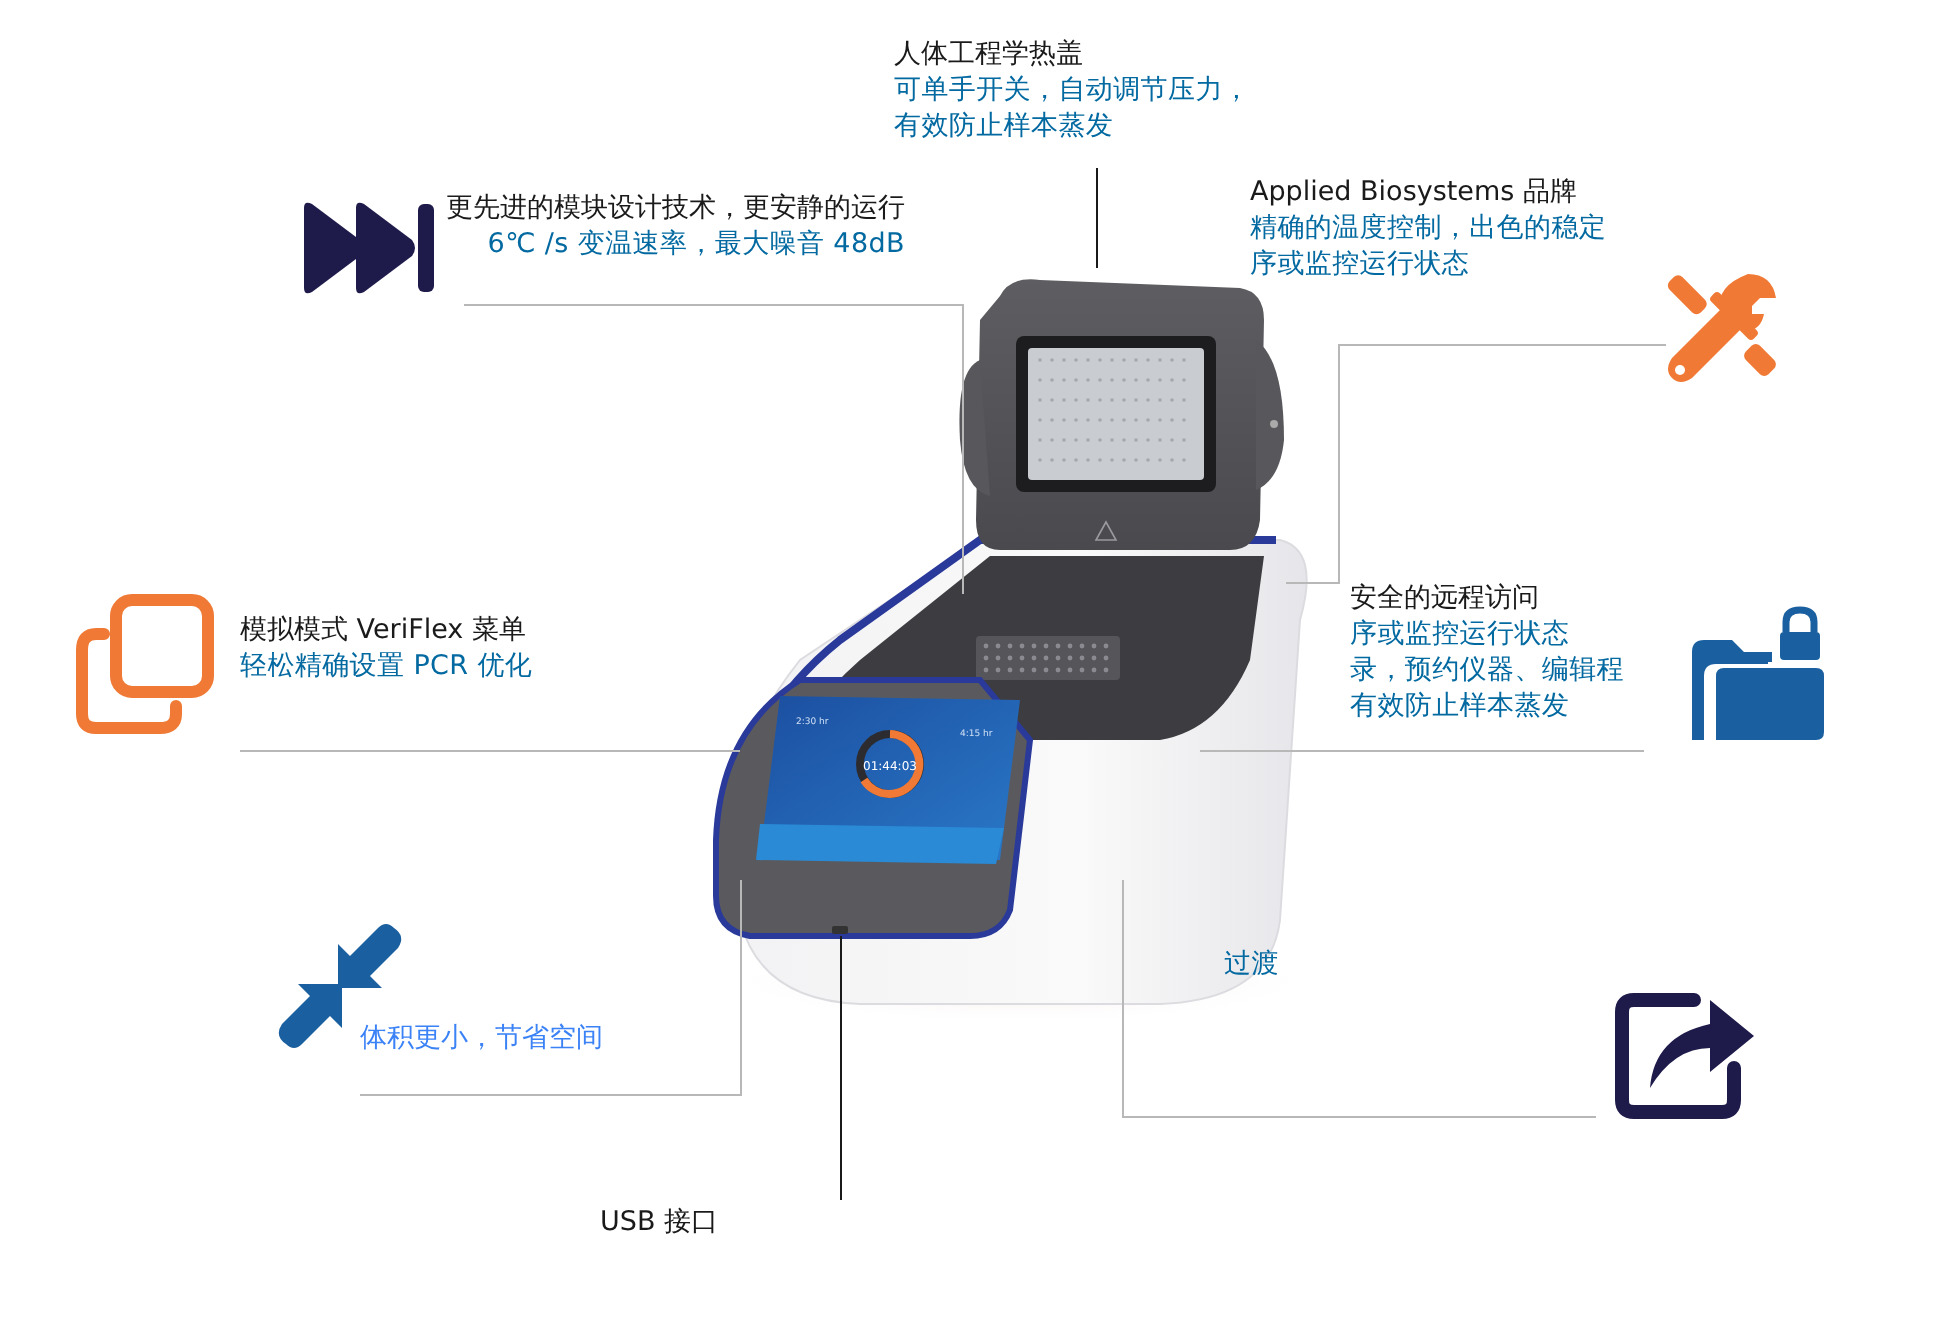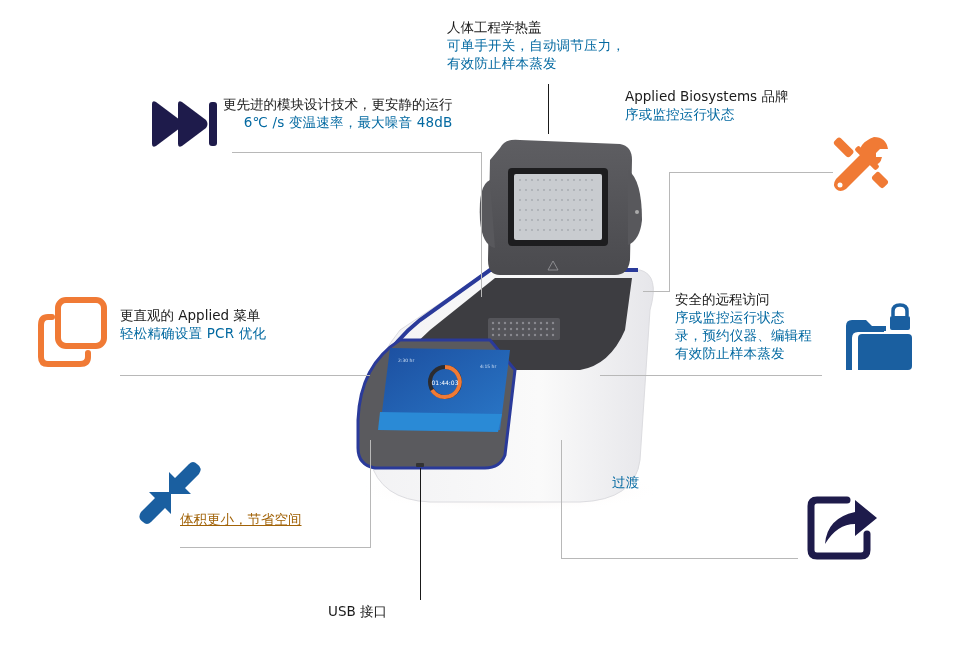--- a/index.html
+++ b/index.html
@@ -222,44 +222,45 @@
   <div class="desc">有效防止样本蒸发</div>
 </div>
 
 <div class="callout" style="left:223px; top:95px;text-align:right;">
   <div class="title">更先进的模块设计技术，更安静的运行</div>
   <div class="desc">6℃ /s 变温速率，最大噪音 48dB</div>
 </div>
 
 <div class="callout" style="left:625px; top:87px;">
   <div class="title">Applied Biosystems 品牌</div>
+  <div class="desc">精确的温度控制，出色的稳定</div>
   <div class="desc">序或监控运行状态</div>
 </div>
 
 <div class="callout" style="left:120px; top:306px;">
-  <div class="title">更直观的 Applied 菜单</div>
+  <div class="title">模拟模式 VeriFlex 菜单</div>
   <div class="desc">轻松精确设置 PCR 优化</div>
 </div>
 
 <div class="callout" style="left:675px; top:290px;">
   <div class="title">安全的远程访问</div>
   <div class="desc">序或监控运行状态</div>
   <div class="desc">录，预约仪器、编辑程</div>
   <div class="desc">有效防止样本蒸发</div>
 </div>
 
 <div class="callout" style="left:180px; top:510px;">
-  <div class="title" style="font-weight:normal; color:#a16207;text-decoration:underline;">体积更小，节省空间</div>
+  <div class="title" style="font-weight:normal; color:#3b82f6;">体积更小，节省空间</div>
 </div>
 
 <div class="callout" style="left:612px; top:473px;">
   <div class="desc">过渡</div>
 </div>
 
-<div class="callout" style="left:300px; top:602px;margin-left:28px;">
+<div class="callout" style="left:300px; top:602px;">
   <div class="title">USB 接口</div>
 </div>
 
 <svg class="icon" style="left:150px; top:100px;" width="68" height="48" viewBox="0 0 68 48">
   <path d="M2 4 Q2 0 6 2 L30 20 Q33 24 30 28 L6 46 Q2 48 2 44 Z" fill="#1e1b4b"></path>
   <path d="M28 4 Q28 0 32 2 L56 20 Q59 24 56 28 L32 46 Q28 48 28 44 Z" fill="#1e1b4b"></path>
   <rect x="59" y="2" width="8" height="44" rx="3" fill="#1e1b4b"></rect>
 </svg>
 
 <svg class="icon" style="left:830px; top:133px;" width="62" height="62" viewBox="0 0 62 62">

